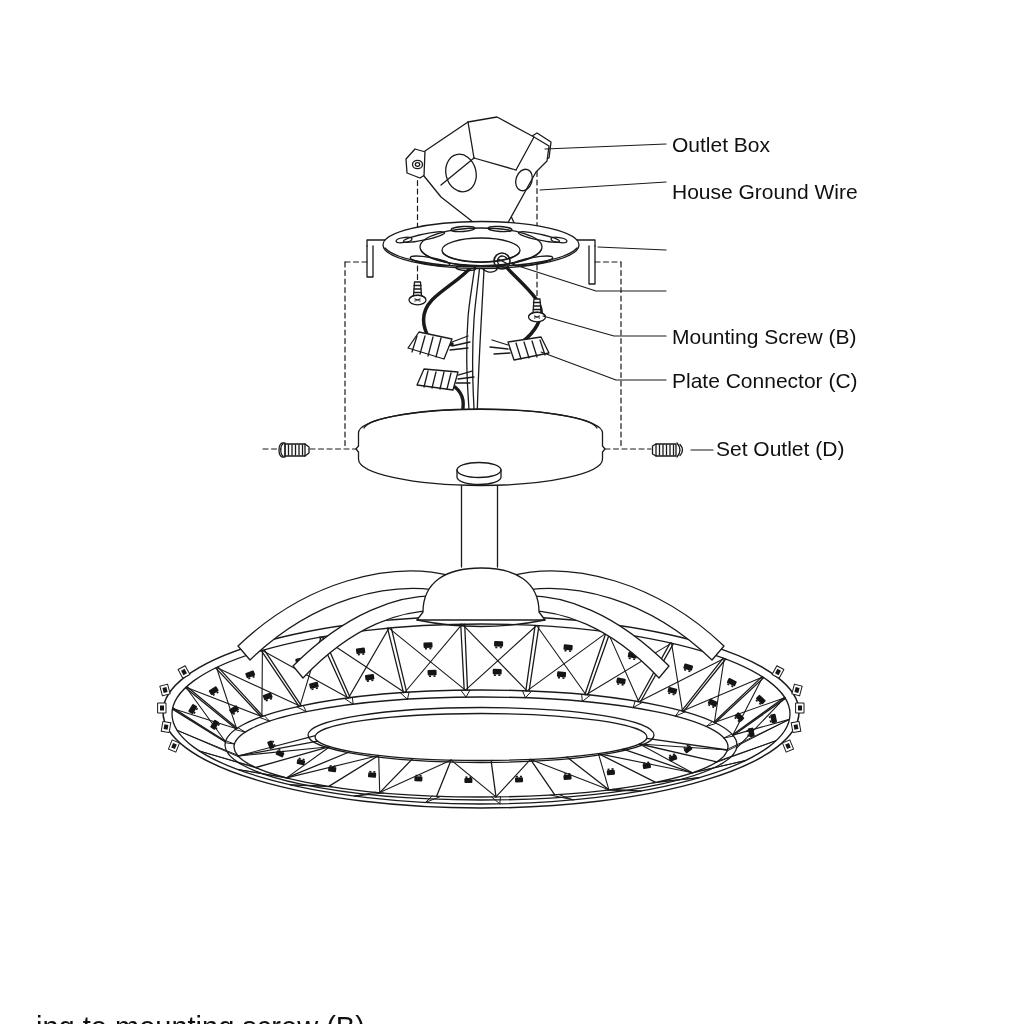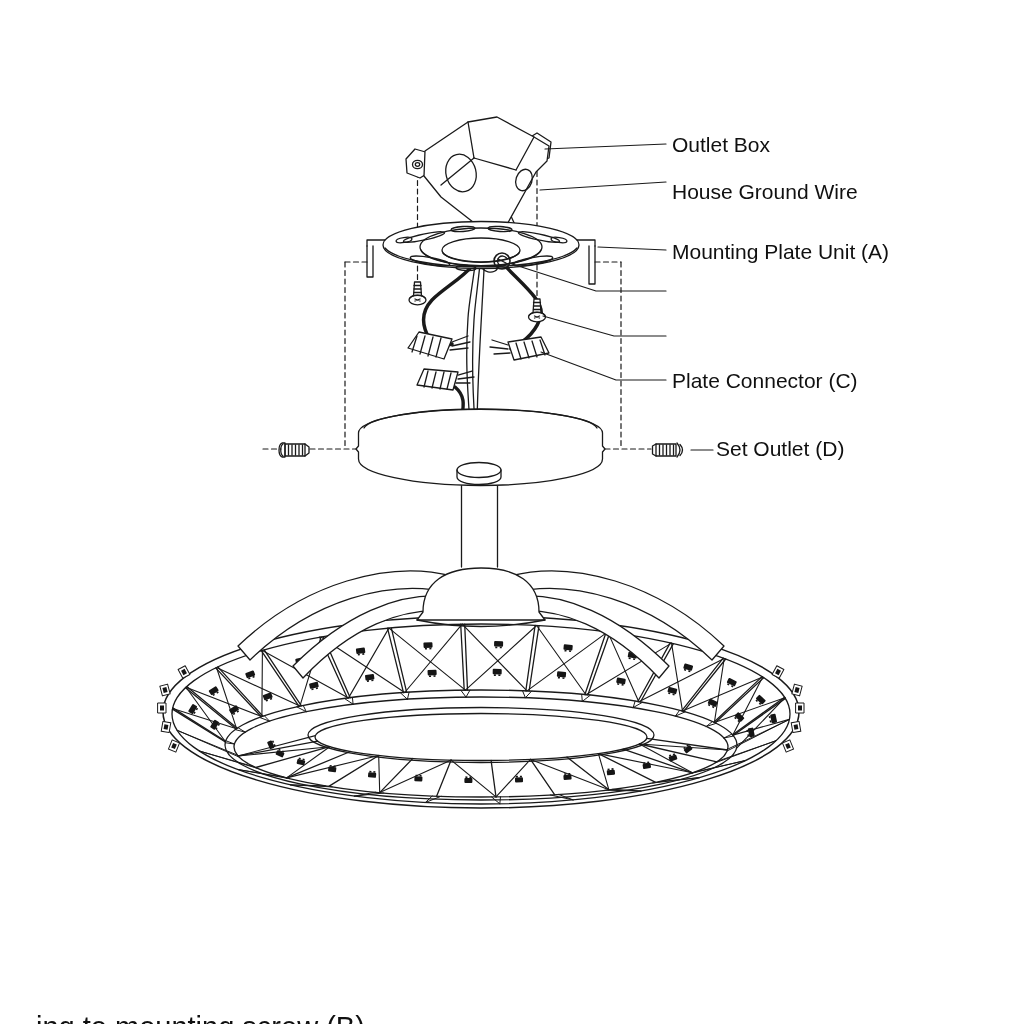--- a/index.html
+++ b/index.html
@@ -536,17 +536,17 @@
     <path d="M598,247 L666,250"></path>
     <path d="M509,263 L596,291 L666,291"></path>
     <path d="M543,316 L614,336 L666,336"></path>
     <path d="M541,352 L616,380 L666,380"></path>
     <path d="M691,450 L713,450"></path>
   </g>
 </svg>
 
   <div class="label" style="left:672px;top:133px">Outlet Box</div>
   <div class="label" style="left:672px;top:180px">House Ground Wire</div>
-  <div class="label" style="left:672px;top:240px">Mounting Plate Unit (A)</div>
+  <div class="label" style="left:672px;top:325px">Mounting Screw (B)</div>
   <div class="label" style="left:672px;top:369px">Plate Connector (C)</div>
   <div class="label" style="left:716px;top:437px">Set Outlet (D)</div>
   <div class="bottom-text" style="left:36px;top:1011px">ing to mounting screw (B)</div>
 </div>
 
 </body></html>

